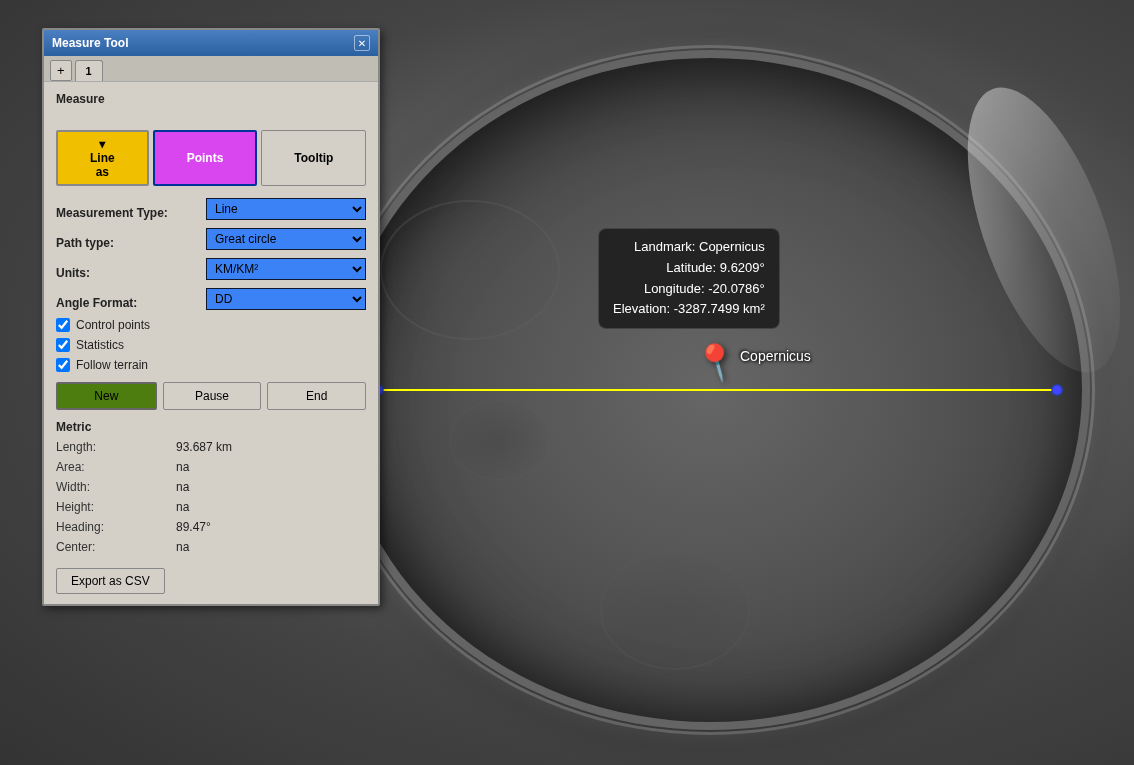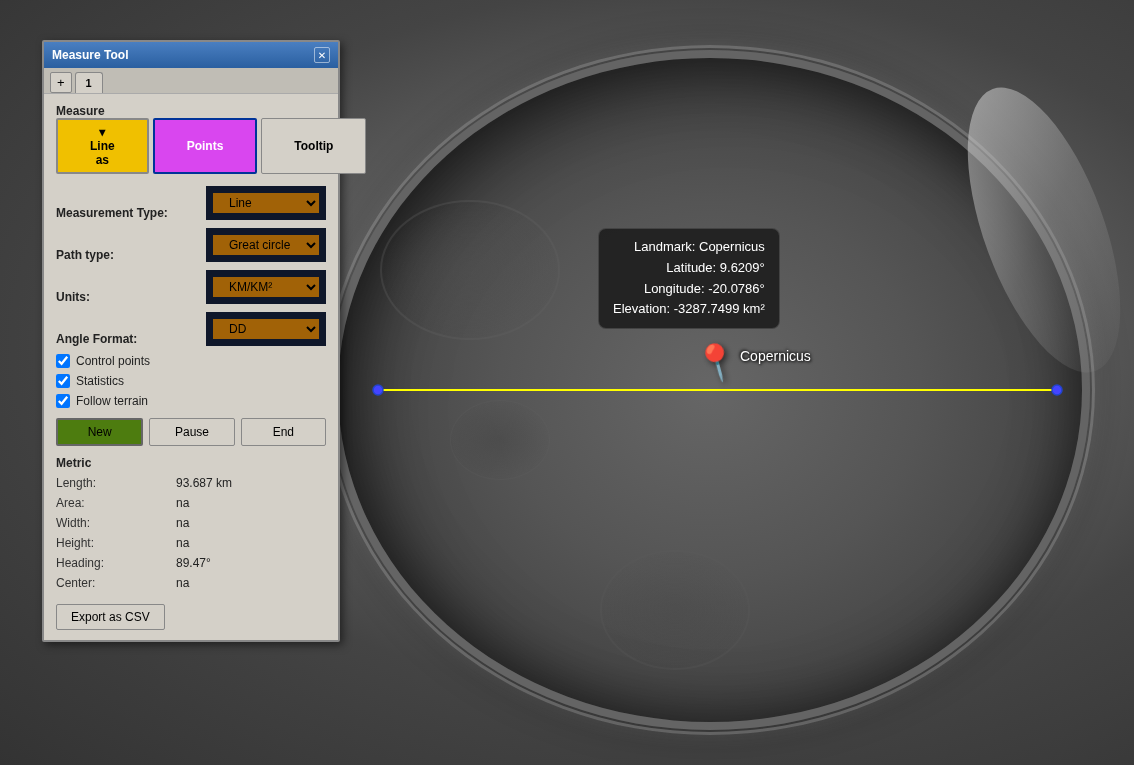--- a/index.html
+++ b/index.html
@@ -98,23 +98,23 @@
       left: 740px;
       color: white;
       font-size: 14px;
       font-weight: normal;
       text-shadow: 1px 1px 3px black, -1px -1px 3px black;
     }
 
     
     #measure-panel {
       position: absolute;
-      top: 40px;
+      top: 28px;
       left: 42px;
-      width: 298px;
+      width: 338px;
       background: #d4d0c8;
       border: 2px solid #888;
       border-radius: 2px;
       box-shadow: 3px 3px 8px rgba(0,0,0,0.5);
       z-index: 100;
     }
 
     .panel-titlebar {
       display: flex;
       align-items: center;
@@ -174,21 +174,21 @@
       align-self: center;
     }
 
     .panel-body {
       padding: 10px 12px;
     }
 
     .section-label {
       font-size: 12px;
       font-weight: bold;
-      margin-bottom: 0;
+      margin-bottom: 24px;
       color: #222;
     }
 
     .btn-row {
       display: flex;
       gap: 4px;
       margin-bottom: 12px;
     }
 
     .mode-btn {
@@ -230,24 +230,24 @@
 
     .field-label {
       width: 120px;
       font-size: 12px;
       color: #222;
       font-weight: bold;
     }
 
     .field-select {
       flex: 1;
-      padding: 2px 12px;
-      font-size: 12px;
-      border: 7px solid #0f172a;
-      background: #a16207;
+      padding: 2px 4px;
+      font-size: 12px;
+      border: 1px solid #0f172a;
+      background: #3b82f6;
       cursor: pointer;
     }
 
     .checkbox-row {
       display: flex;
       align-items: center;
       margin-bottom: 6px;
       gap: 6px;
     }
 

